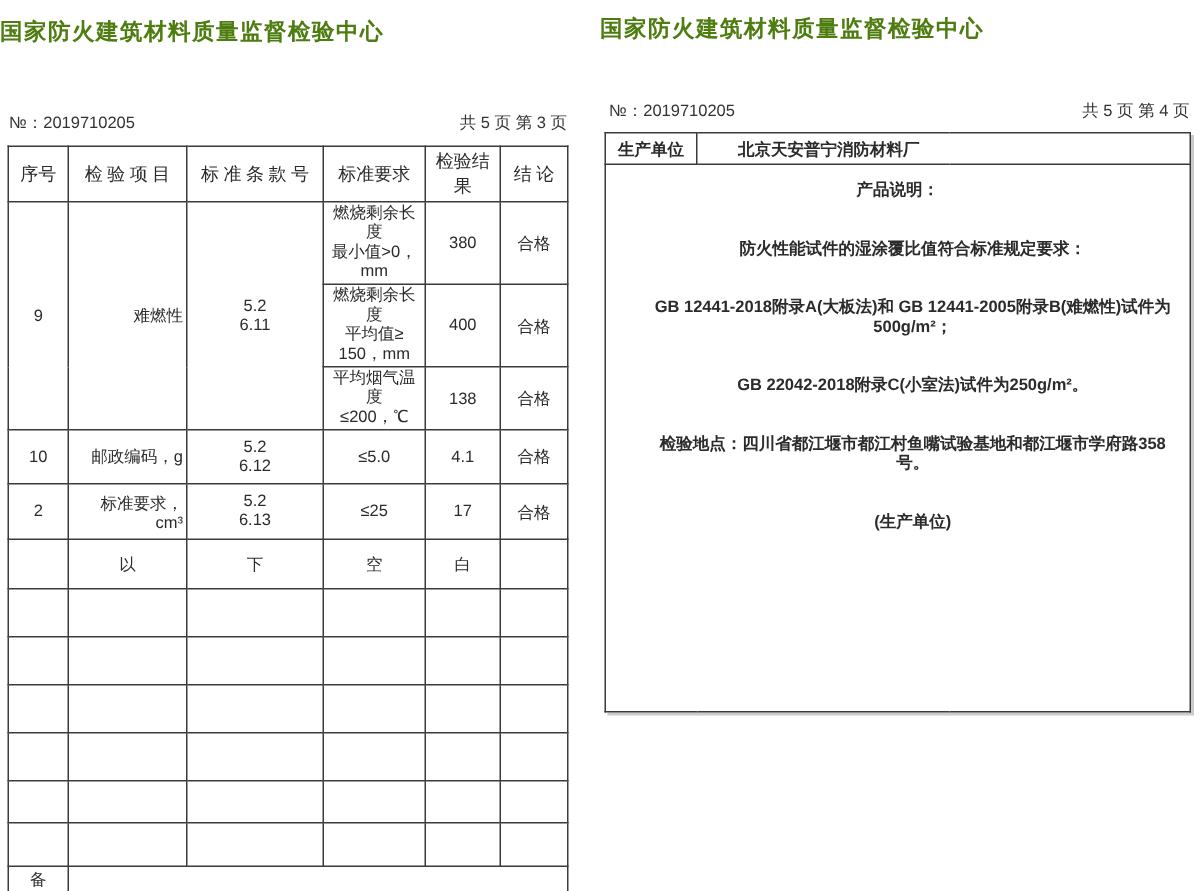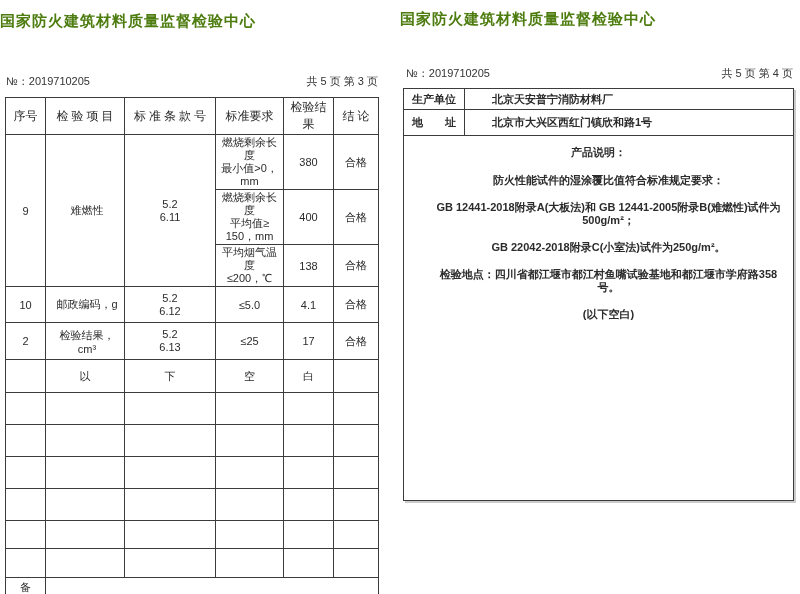--- a/index.html
+++ b/index.html
@@ -27,28 +27,28 @@
   #page-right .meta{top:66px;padding:0 7px 0 6px;}
 
   table{border-collapse:collapse;table-layout:fixed;position:absolute;background:#fff;}
   td{border:1px solid #3b3b3b;font-size:11px;color:#2b2b2b;
      text-align:center;vertical-align:middle;padding:1px 2px;overflow:hidden;}
   .pre{white-space:pre-line;line-height:13px;}
 
   
   #summary-table{left:5px;top:97px;width:373px;}
   #summary-table td.hdr{font-size:12px;letter-spacing:0;font-family:Liberation Serif, serif;}
-  #summary-table td.item{text-align:center;padding-left:6px;}
+  #summary-table td.item{text-align:right;padding-left:6px;}
 
   
   #report-table{left:3px;top:88px;width:390px;box-shadow:2px 2px 0 rgba(140,140,140,0.45);font-weight:bold;}
   #report-table td.lbl{text-align:center;}
   #report-table td.val{text-align:left;padding-left:27px;}
   #report-table td.note-cell{vertical-align:top;text-align:center;padding:8px 10px;}
-  .note-line{padding-left:20px;margin-top:14px;line-height:13px;}
+  .note-line{padding-left:20px;margin-top:26px;line-height:13px;}
   .note-label{margin-top:1px;}
 </style>
 </head>
 <body>
 
 <div class="page" id="page-left">
   <div class="center-name">国家防火建筑材料质量监督检验中心</div>
   <div class="meta">
     <span>№：2019710205</span>
     <span>共 5 页  第 3 页</span>
@@ -100,21 +100,21 @@
         <td>10</td>
         <td class="item">邮政编码，g</td>
         <td class="pre">5.2
 6.12</td>
         <td>≤5.0</td>
         <td>4.1</td>
         <td>合格</td>
       </tr>
       <tr style="height:37px">
         <td>2</td>
-        <td class="item">检验结果，cm³</td>
+        <td class="item">标准要求，cm³</td>
         <td class="pre">5.2
 6.13</td>
         <td>≤25</td>
         <td>17</td>
         <td>合格</td>
       </tr>
       <tr style="height:33px">
         <td></td>
         <td>以</td>
         <td>下</td>
@@ -191,29 +191,25 @@
       <col style="width:61px">
         <col style="width:168px">
         <col style="width:47px">
         <col style="width:114px">
     </colgroup>
     <tbody>
       <tr style="height:21px">
         <td class="lbl">生产单位</td>
         <td colspan="3" class="val">北京天安普宁消防材料厂</td>
       </tr>
-      <tr style="height:26px">
-        <td class="lbl">地　　址</td>
-        <td colspan="3" class="val">北京市大兴区西红门镇欣和路1号</td>
-      </tr>
       <tr style="height:365px">
         <td colspan="4" class="note-cell">
           <div class="note-label">产品说明：</div>
           <div class="note-line">防火性能试件的湿涂覆比值符合标准规定要求：</div>
           <div class="note-line">GB 12441-2018附录A(大板法)和 GB 12441-2005附录B(难燃性)试件为500g/m²；</div>
           <div class="note-line">GB 22042-2018附录C(小室法)试件为250g/m²。</div>
           <div class="note-line">检验地点：四川省都江堰市都江村鱼嘴试验基地和都江堰市学府路358号。</div>
-          <div class="note-line">(以下空白)</div>
+          <div class="note-line">(生产单位)</div>
         </td>
       </tr>
     </tbody>
   </table>
 </div>
 
 </body></html>

